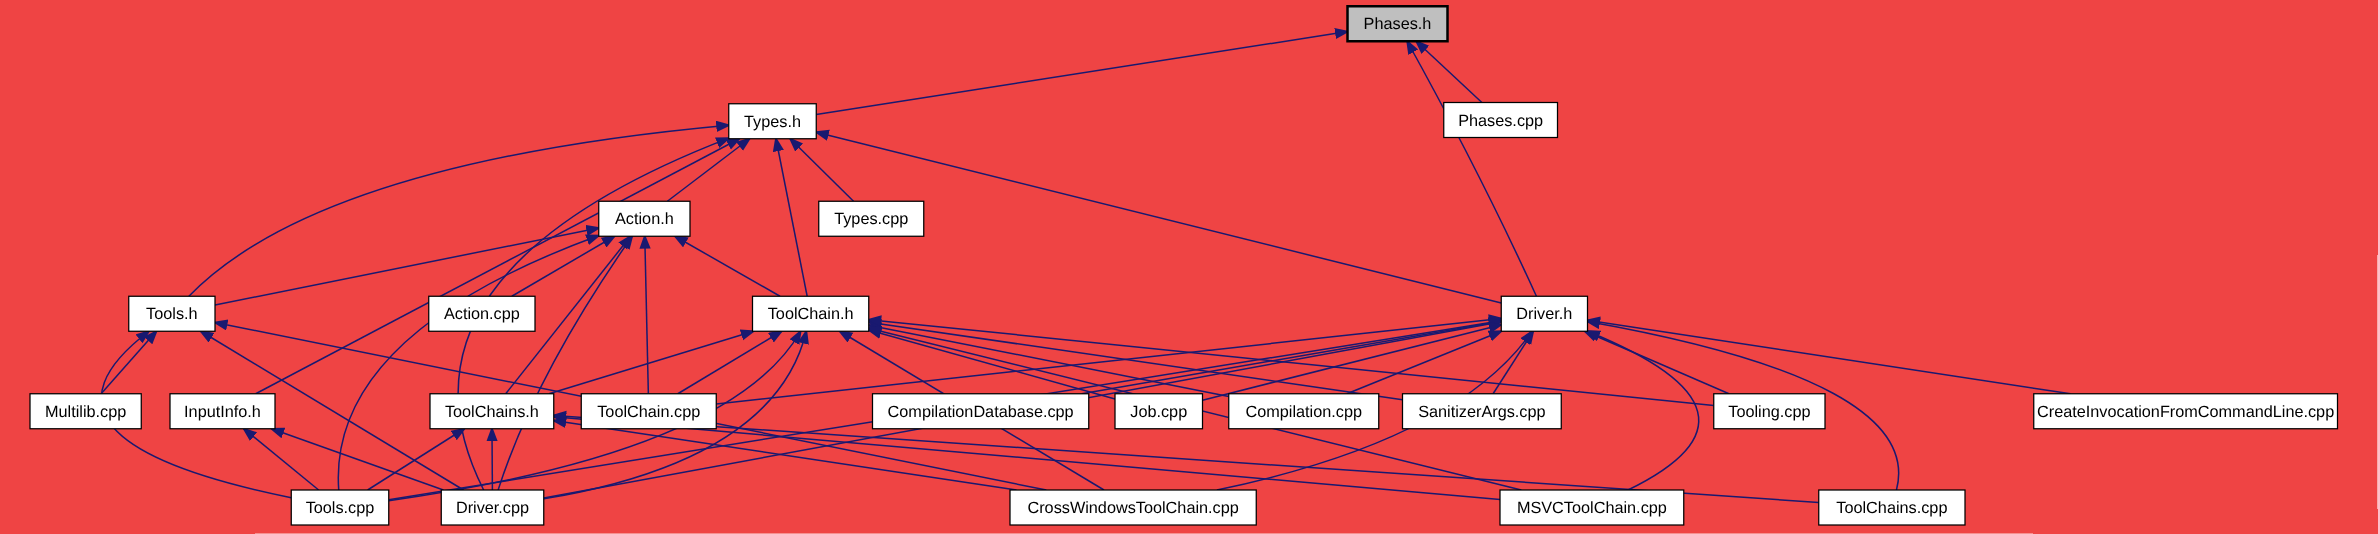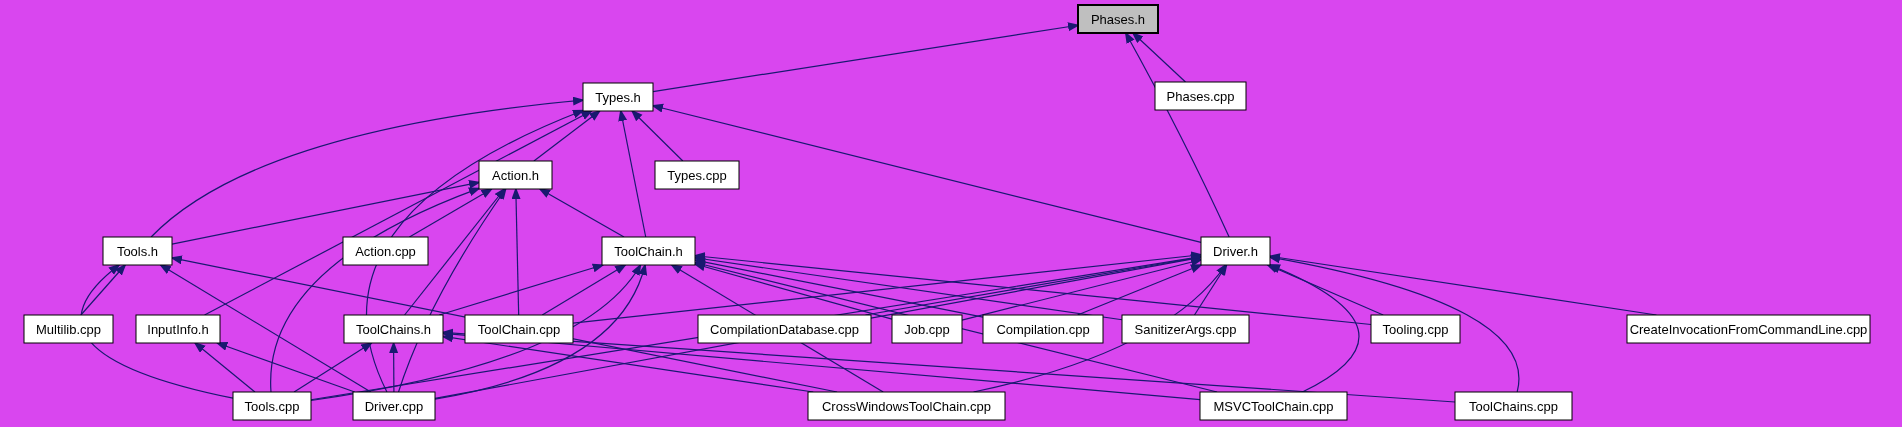--- a/index.html
+++ b/index.html
@@ -4,21 +4,21 @@
 <style>
   html, body {
     margin: 0;
     padding: 0;
     background: #ffffff;
   }
   #canvas-wrap {
     position: relative;
     width: 1902px;
     height: 427px;
-    background: #d946ef;
+    background: #ef4444;
     overflow: hidden;
     font-family: "Liberation Sans", "DejaVu Sans", sans-serif;
   }
   svg { display: block; }
   .node-label {
     font-family: "Liberation Sans", "DejaVu Sans", sans-serif;
     pointer-events: none;
   }
   .graph-node { cursor: pointer; }
 </style>

